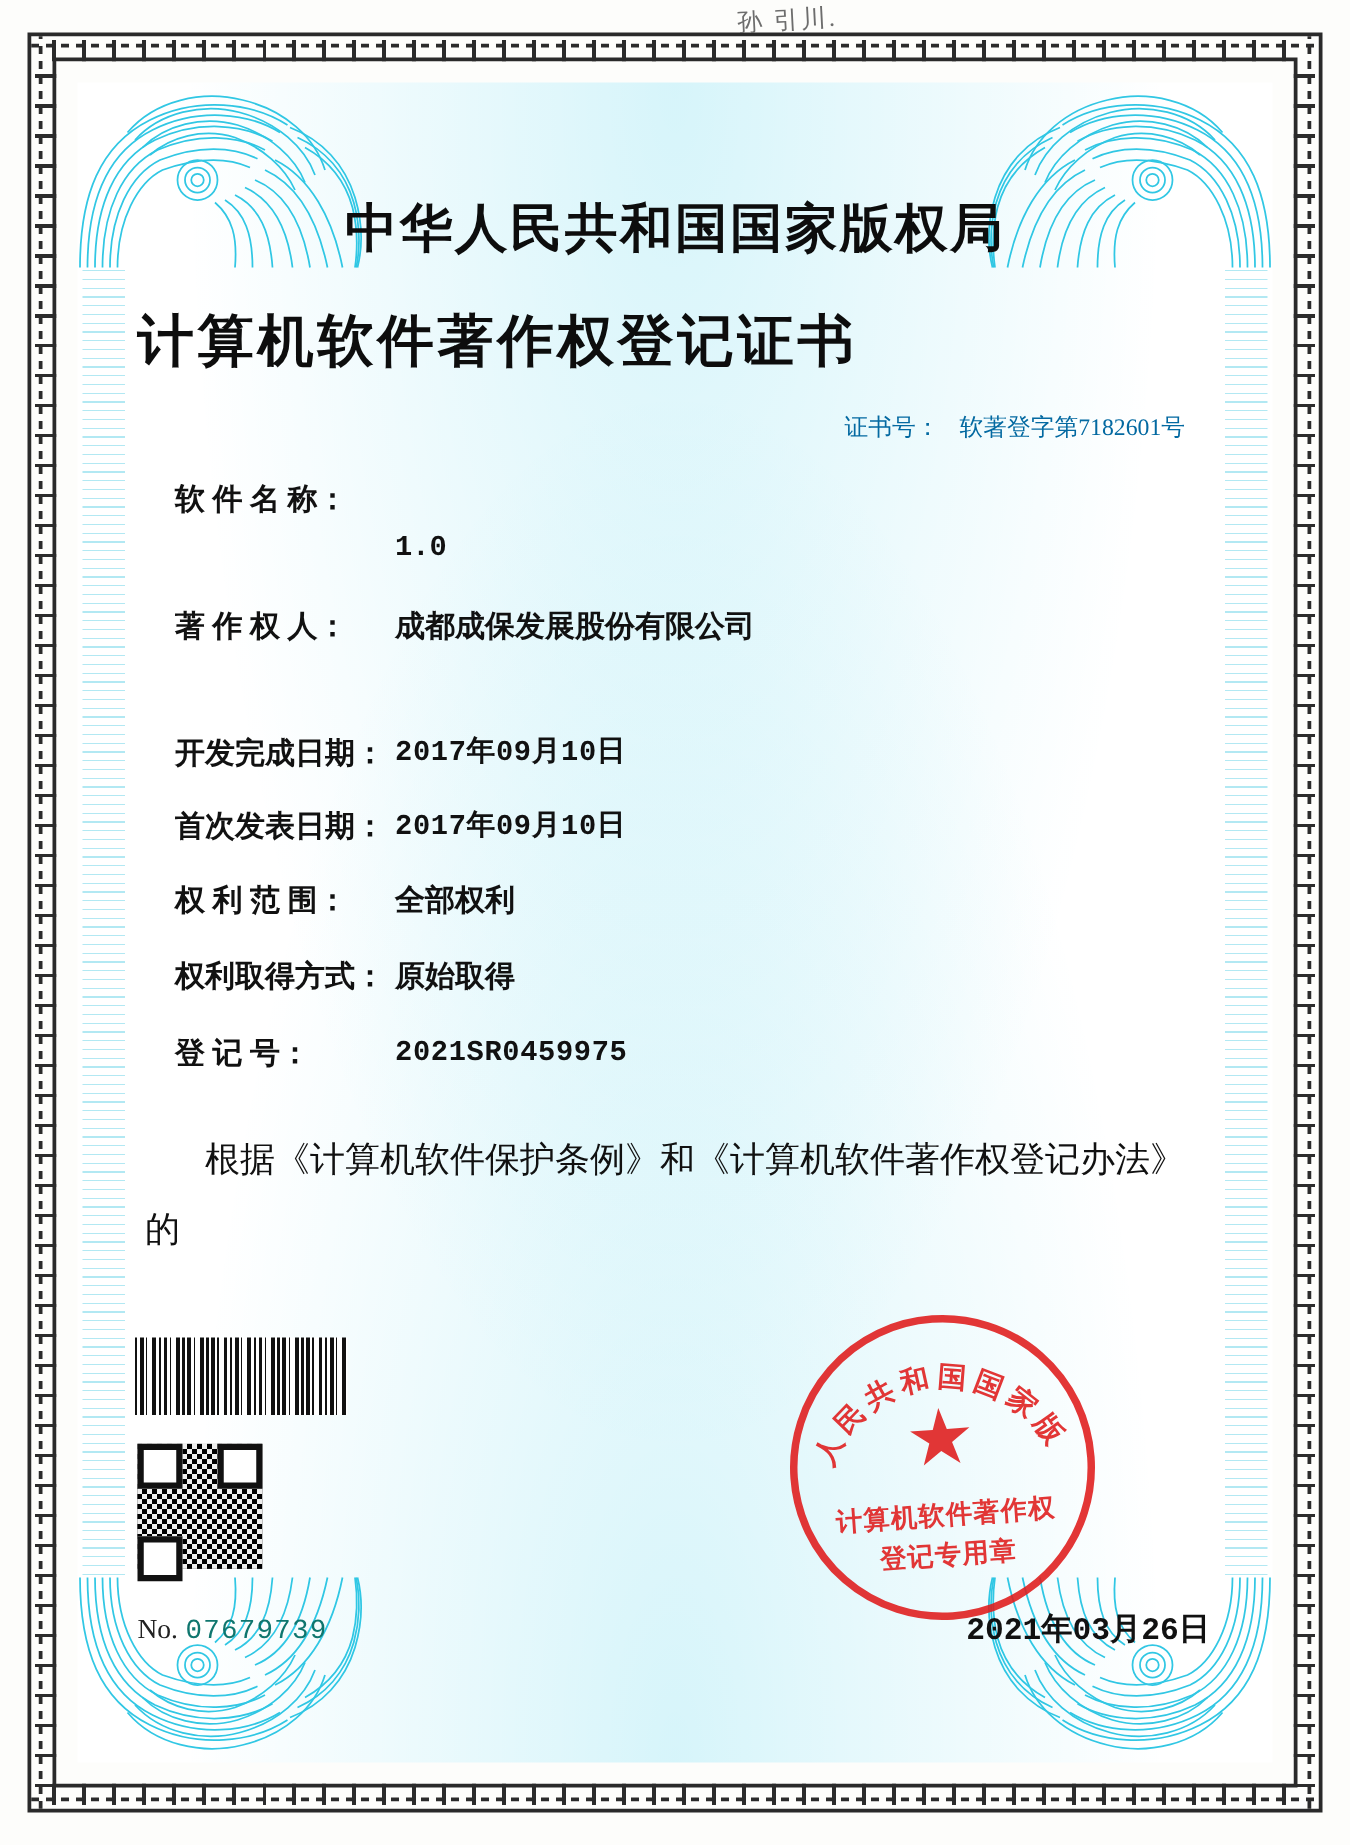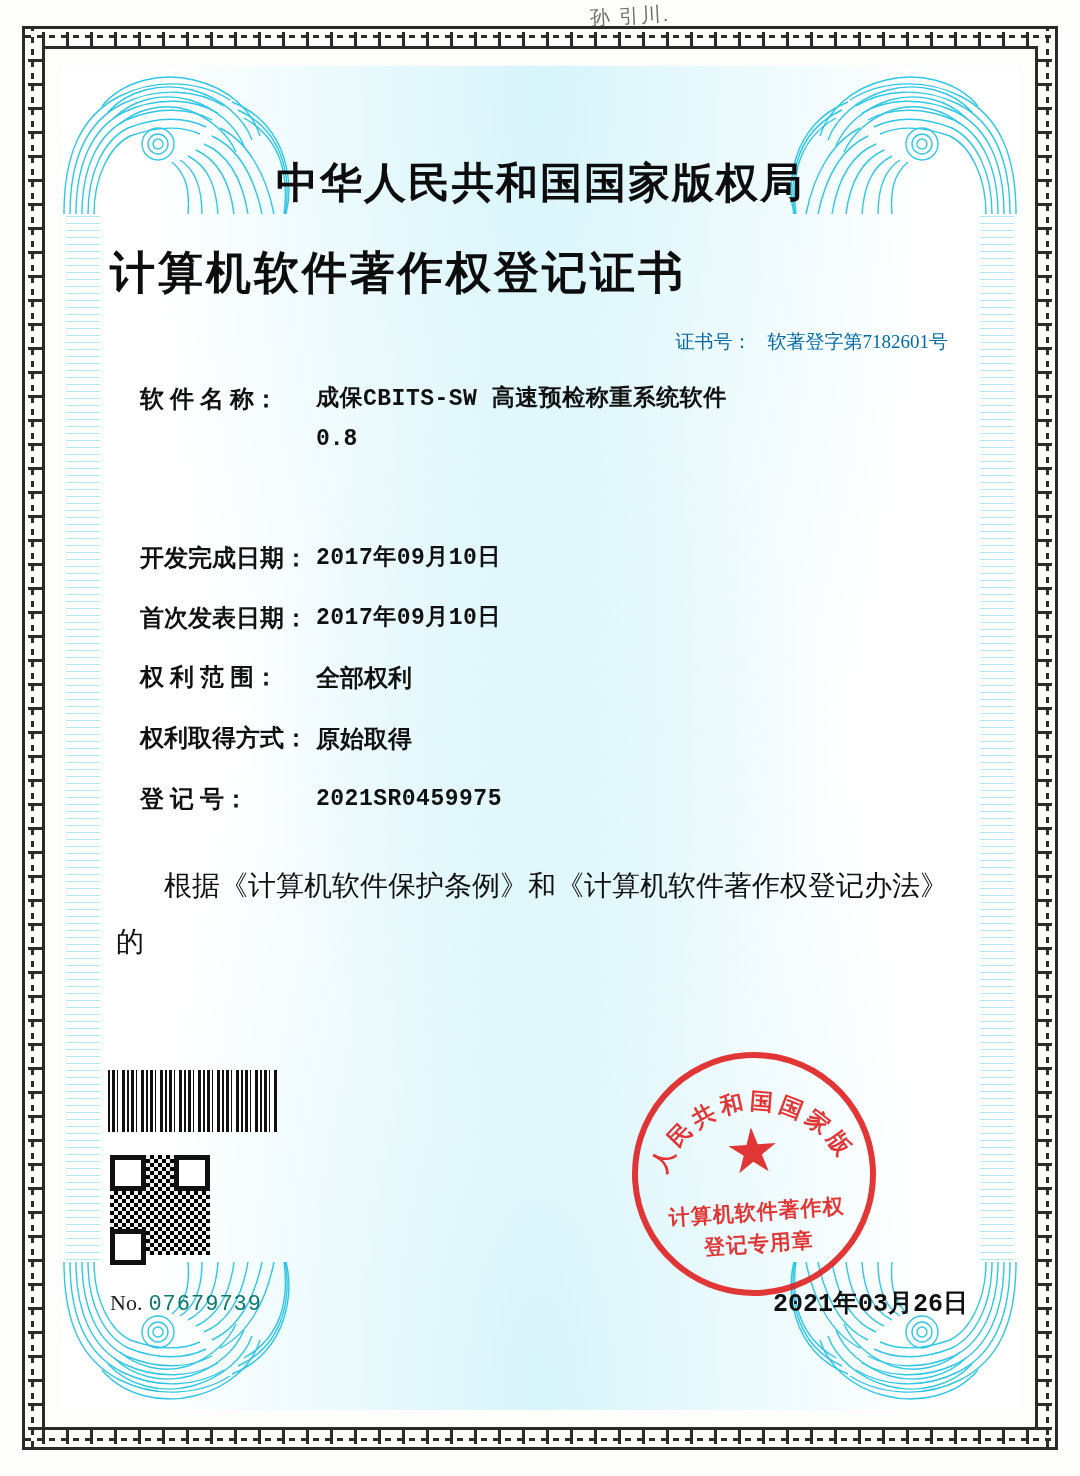--- a/index.html
+++ b/index.html
@@ -444,26 +444,29 @@
     <div class="title-2">计算机软件著作权登记证书</div>
 
     <div class="cert-no">
       <span class="cn-label">证书号：</span><span class="cn-value">软著登字第7182601号</span>
     </div>
 
     <div class="fields">
 
       <div class="field-row">
         <div class="field-label">软 件 名 称：</div>
-        <div class="field-value mono">成保CBITS-SW  高速预检称重系统软件</div>
-      </div>
-      <div class="name-line2">0.8</div>
+      </div>
+      <div class="name-line2">1.0</div>
 
       <div style="height:34px"></div>
 
+      <div class="field-row">
+        <div class="field-label">著 作 权 人：</div>
+        <div class="field-value">成都成保发展股份有限公司</div>
+      </div>
 
       <div class="gap-block"></div>
 
       <div class="field-row row-tight">
         <div class="field-label">开发完成日期：</div>
         <div class="field-value mono">2017年09月10日</div>
       </div>
 
       <div class="field-row row-tight">
         <div class="field-label">首次发表日期：</div>

